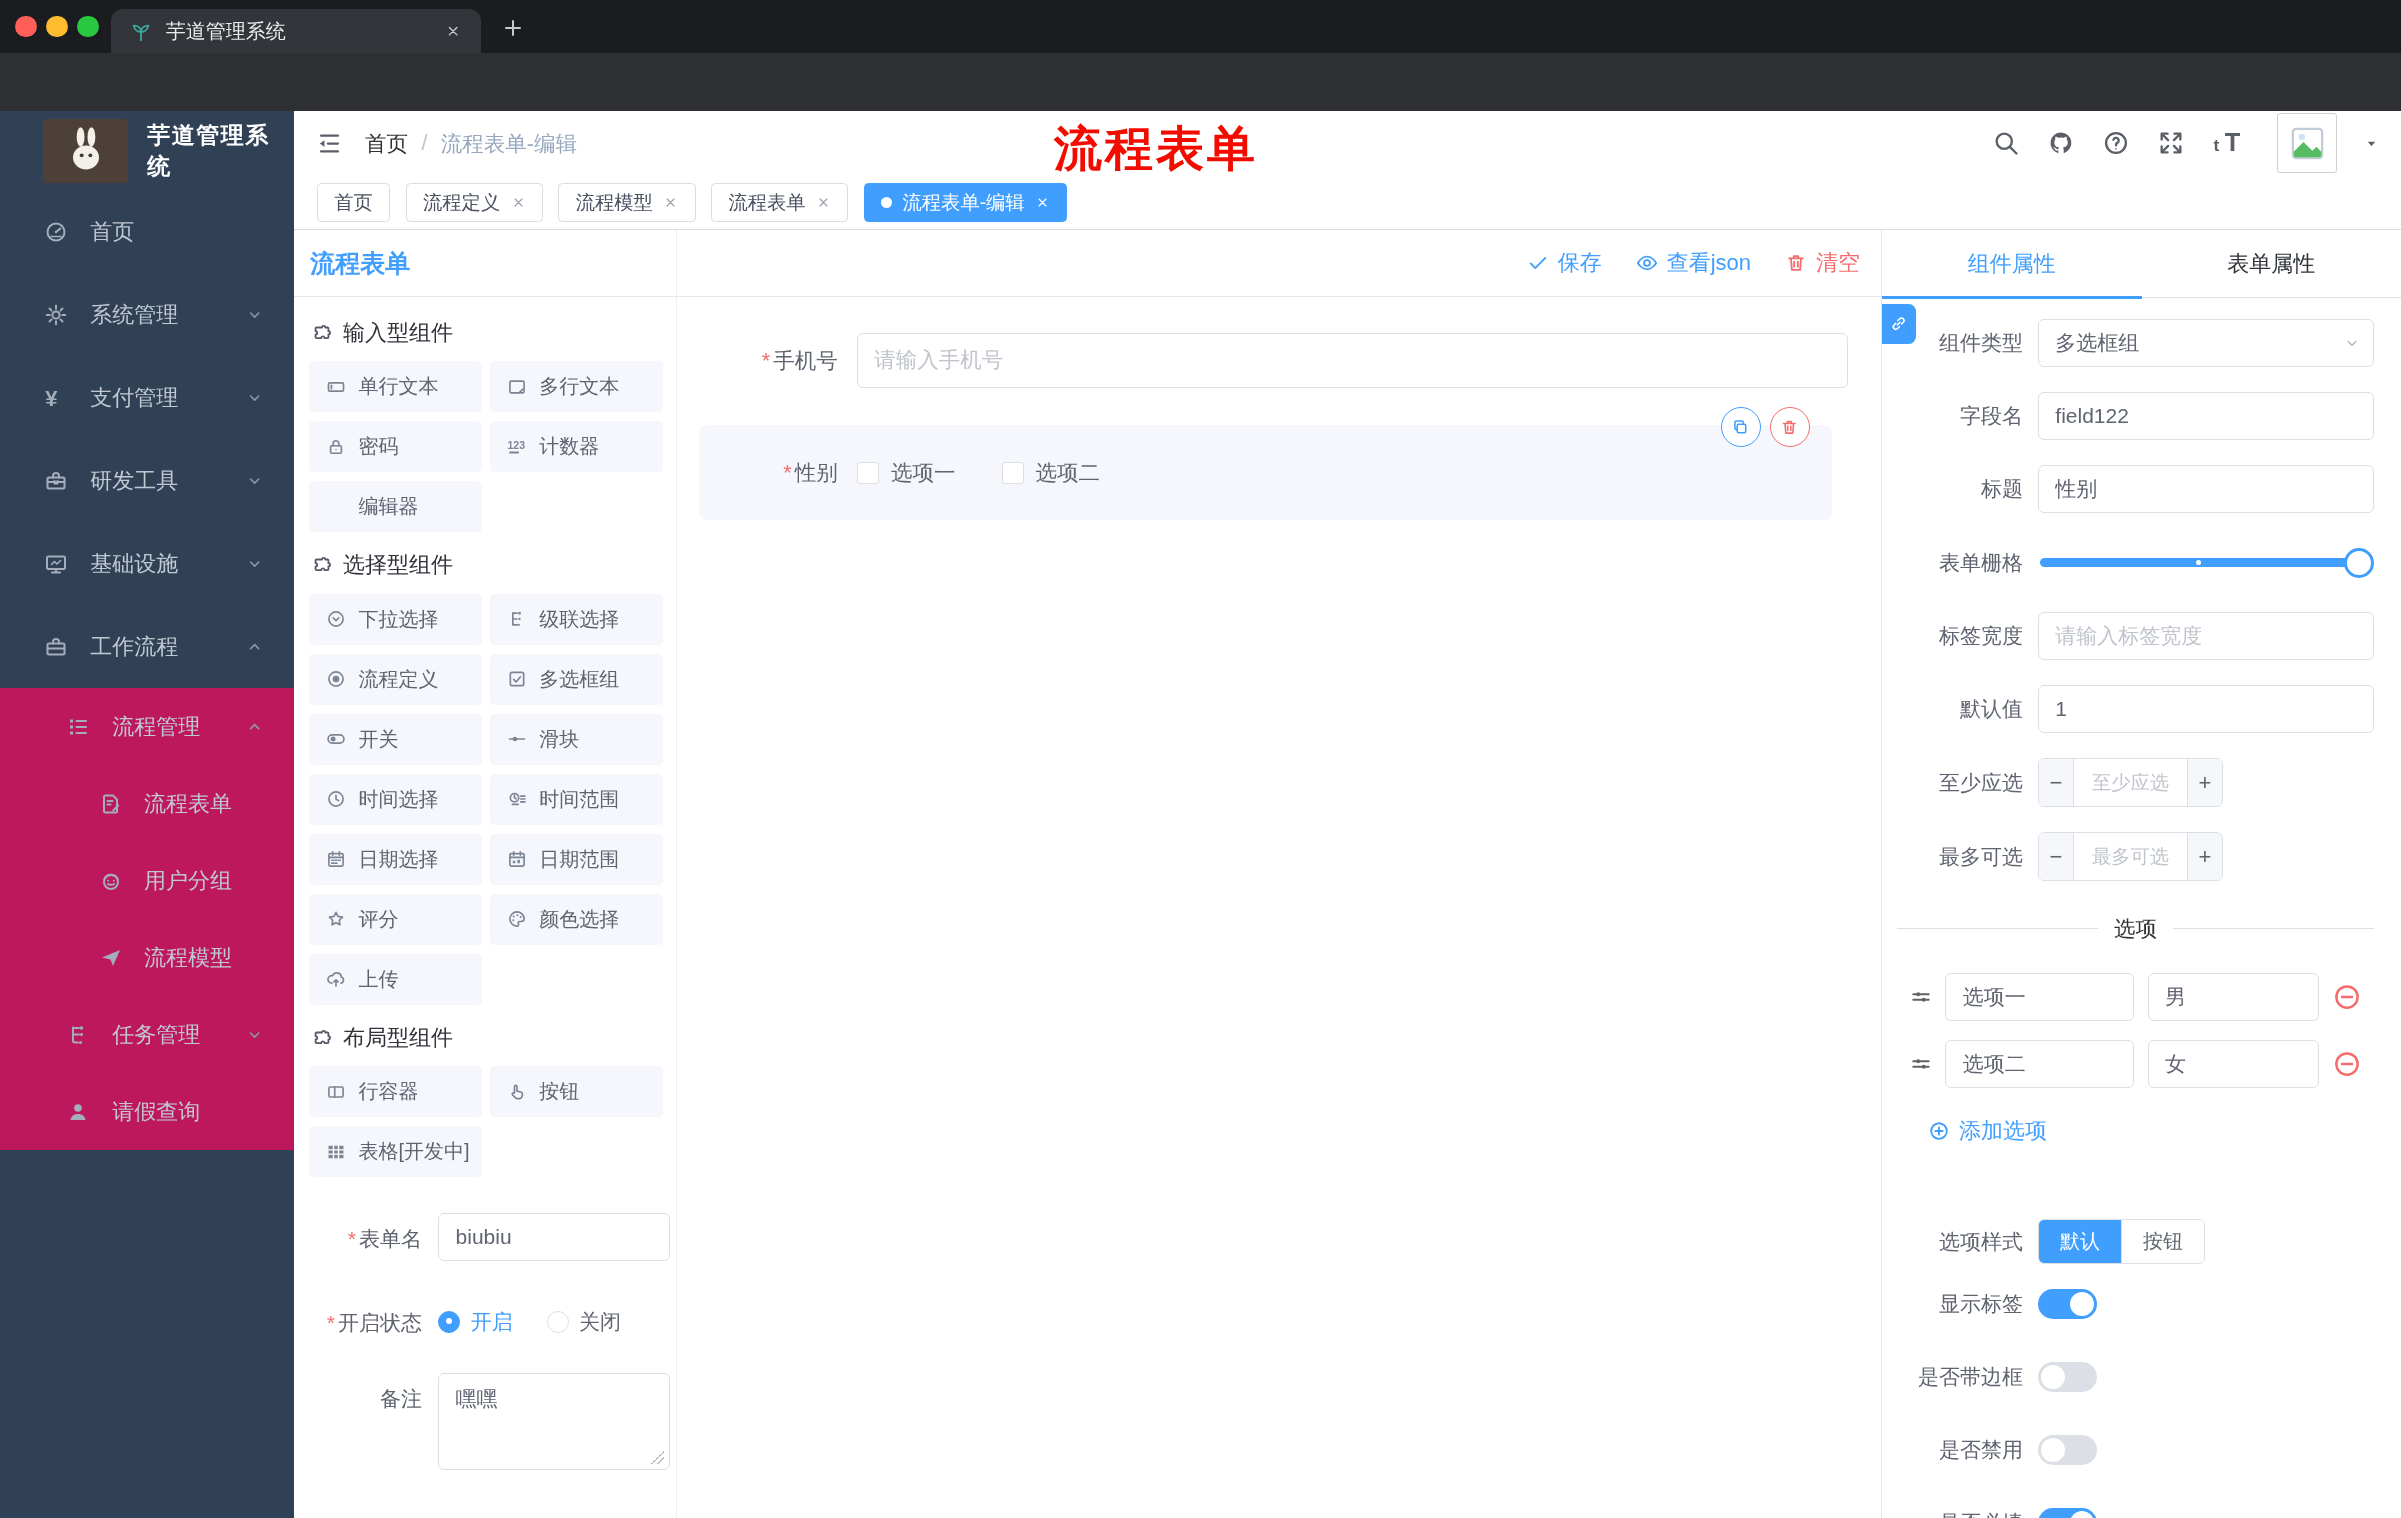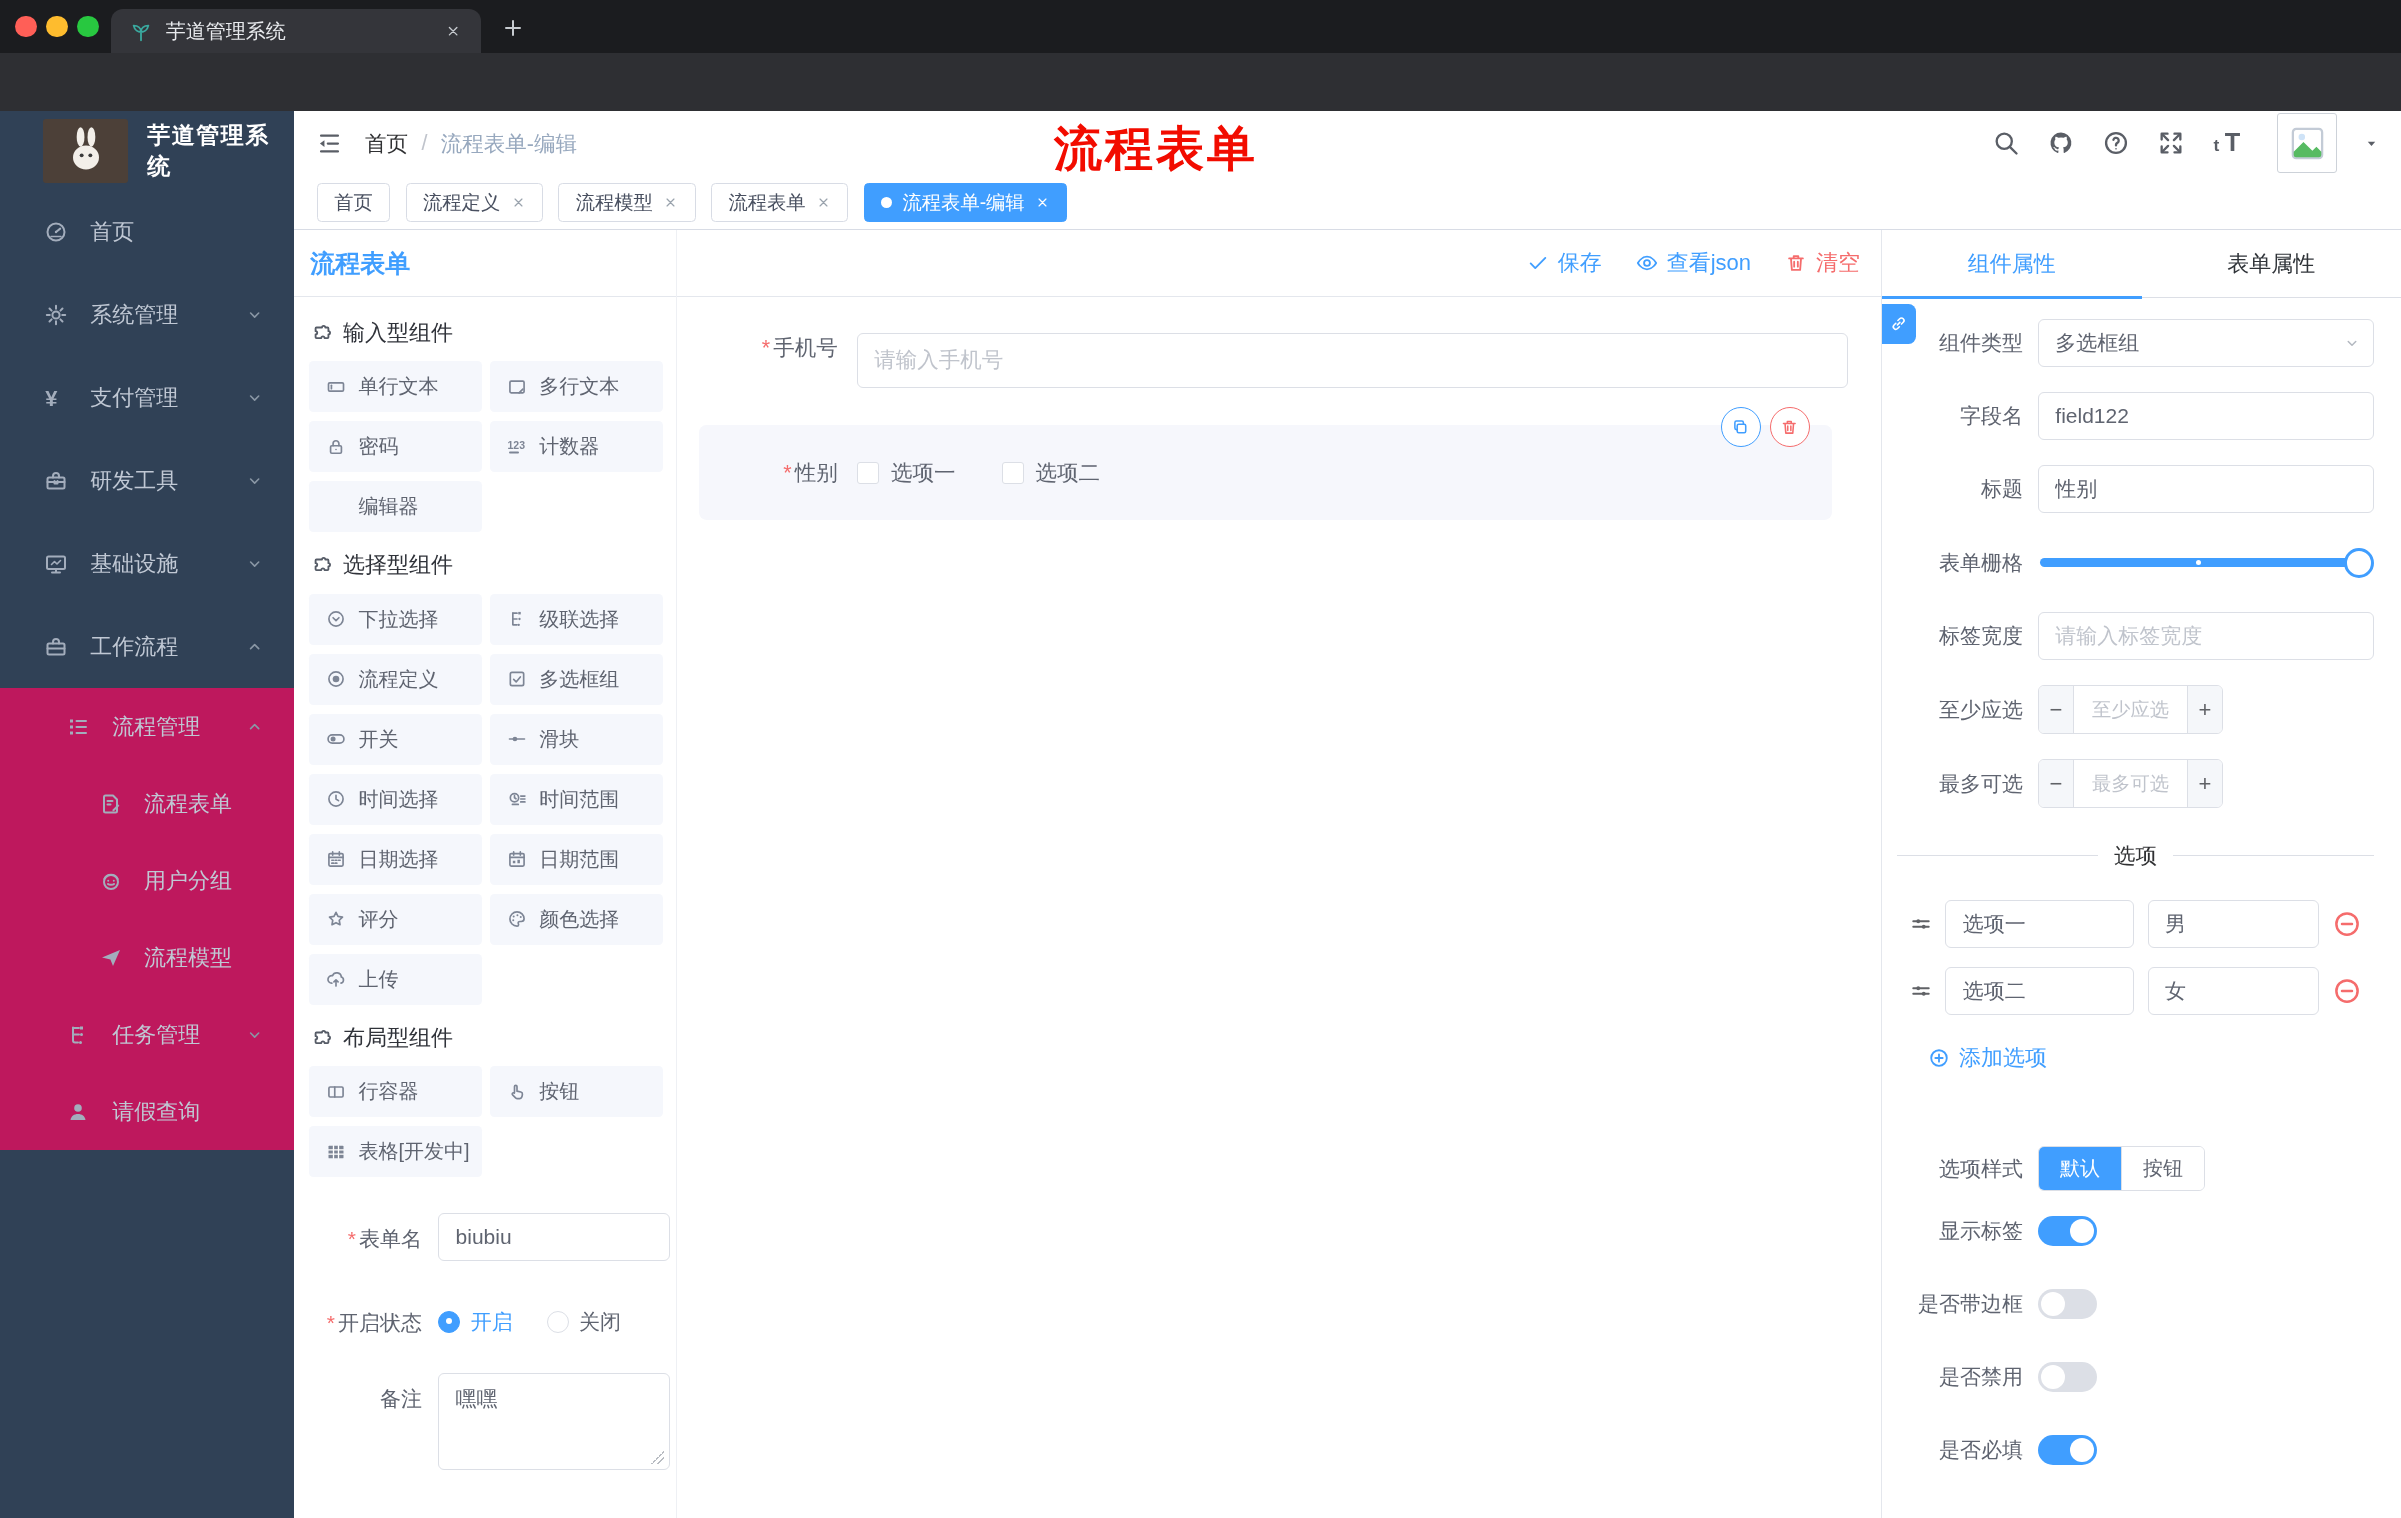--- a/index.html
+++ b/index.html
@@ -112,21 +112,21 @@
     background:linear-gradient(135deg,transparent 0 50%,#b8bcc2 50% 56%,transparent 56% 72%,#b8bcc2 72% 78%,transparent 78%)}
 
   
   #canvas{flex:1;display:flex;flex-direction:column;box-sizing:border-box;min-width:0}
   #canvas-head{height:67px;border-bottom:1.5px solid #e4e7ed;display:flex;align-items:center;justify-content:flex-end;
     gap:34px;padding-right:21px;box-sizing:border-box;flex-shrink:0}
   .tool{display:inline-flex;align-items:center;gap:9px;font-size:22px;cursor:pointer}
   .tool.blue{color:#409eff}.tool.red{color:#f56c6c}
   .tool .icon{font-size:22px}
   #canvas-body{flex:1;padding:36px 33px 0 22px;position:relative}
-  .cfield{display:flex;align-items:flex-start}
+  .cfield{display:flex;align-items:center}
   .clabel{width:158px;text-align:right;padding-right:19.3px;font-size:21.5px;color:#5f6470;box-sizing:border-box;flex-shrink:0;white-space:nowrap}
   #phone-input{flex:1;height:55px;font-size:21.5px}
   #selected-block{margin-top:37px;margin-right:16.3px;height:95px;background:#f6f7fc;border-radius:7.4px;position:relative;
     display:flex;align-items:center}
   .cb-item{display:flex;align-items:center;gap:12px;margin-right:46px;font-size:21.5px;color:#5f6470}
   .cb{width:22px;height:22px;border:1.5px solid #dcdfe6;border-radius:3px;background:#fff;box-sizing:border-box}
   .act{position:absolute;top:-18px;width:40px;height:40px;border-radius:50%;background:#fff;display:flex;align-items:center;
     justify-content:center;font-size:18.6px;box-sizing:border-box;cursor:pointer}
   #act-copy{right:71px;border:1.5px solid #409eff;color:#409eff}
   #act-del{right:22px;border:1.5px solid #f56c6c;color:#f56c6c}
@@ -937,20 +937,24 @@
           <span class="smark" id="grid-marker" style="left: 47%;"></span>
           <span class="shandle"></span>
         </span>
       </div>
 
       <div class="prow">
         <span class="plabel">标签宽度</span>
         <span class="pctl"><input class="inp" placeholder="请输入标签宽度" style=""></span>
       </div>
 
+      <div class="prow">
+        <span class="plabel">默认值</span>
+        <span class="pctl"><input class="inp" value="1" style=""></span>
+      </div>
 
       <div class="prow">
         <span class="plabel">至少应选</span>
         <span class="pctl">
           <span class="stepper">
             <span class="step-btn minus">−</span>
             <span class="step-val">至少应选</span>
             <span class="step-btn plus">+</span>
           </span>
         </span>

